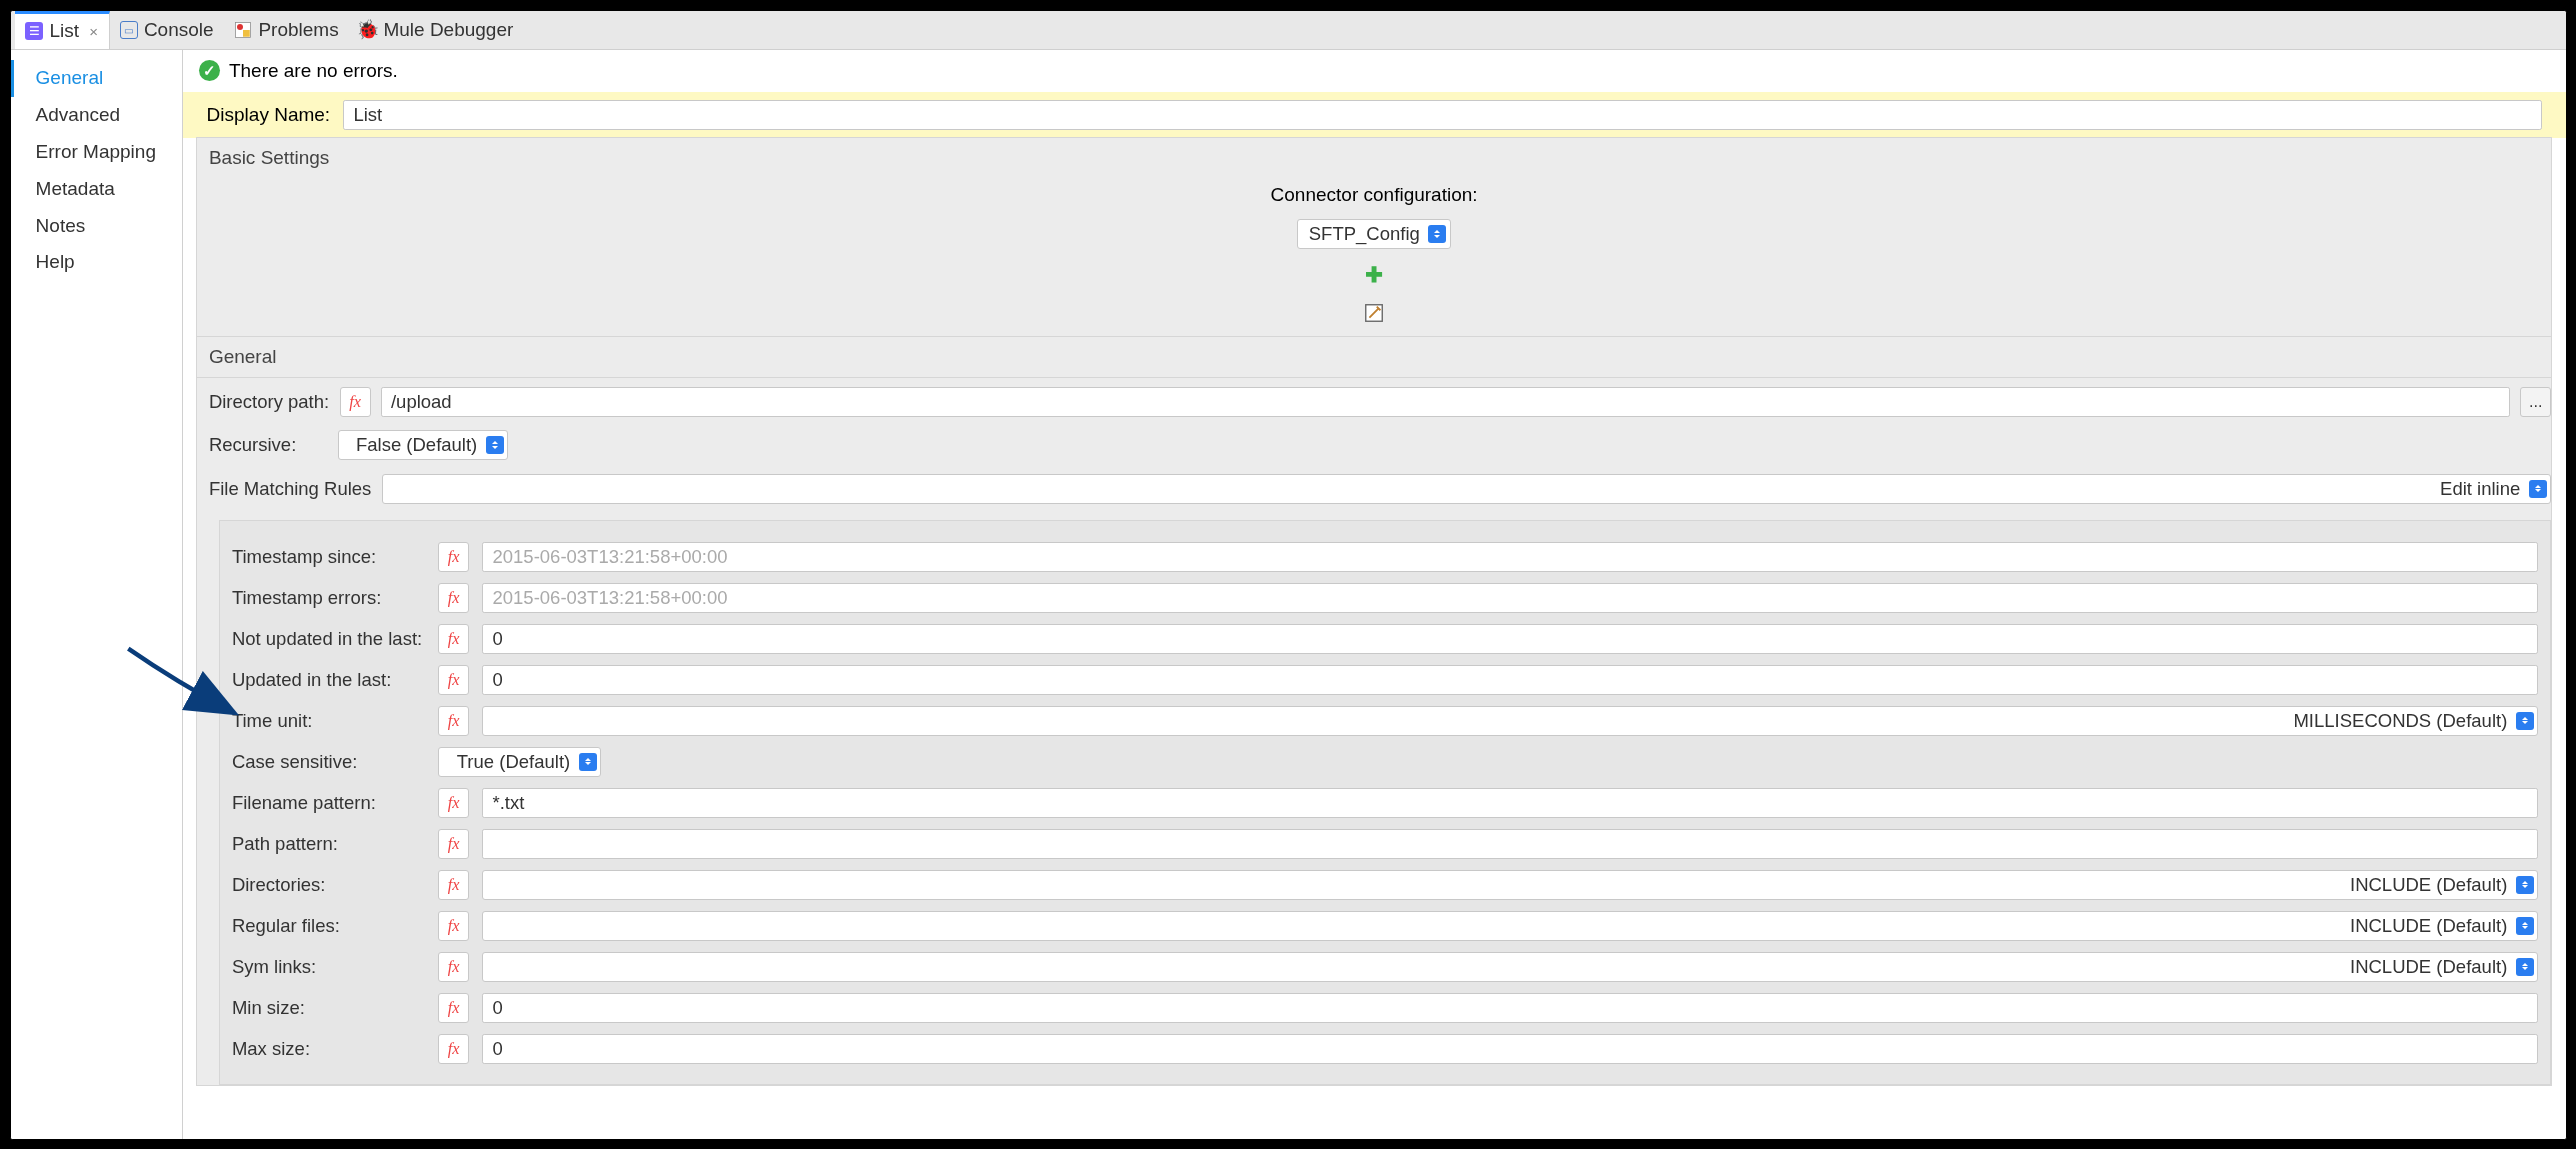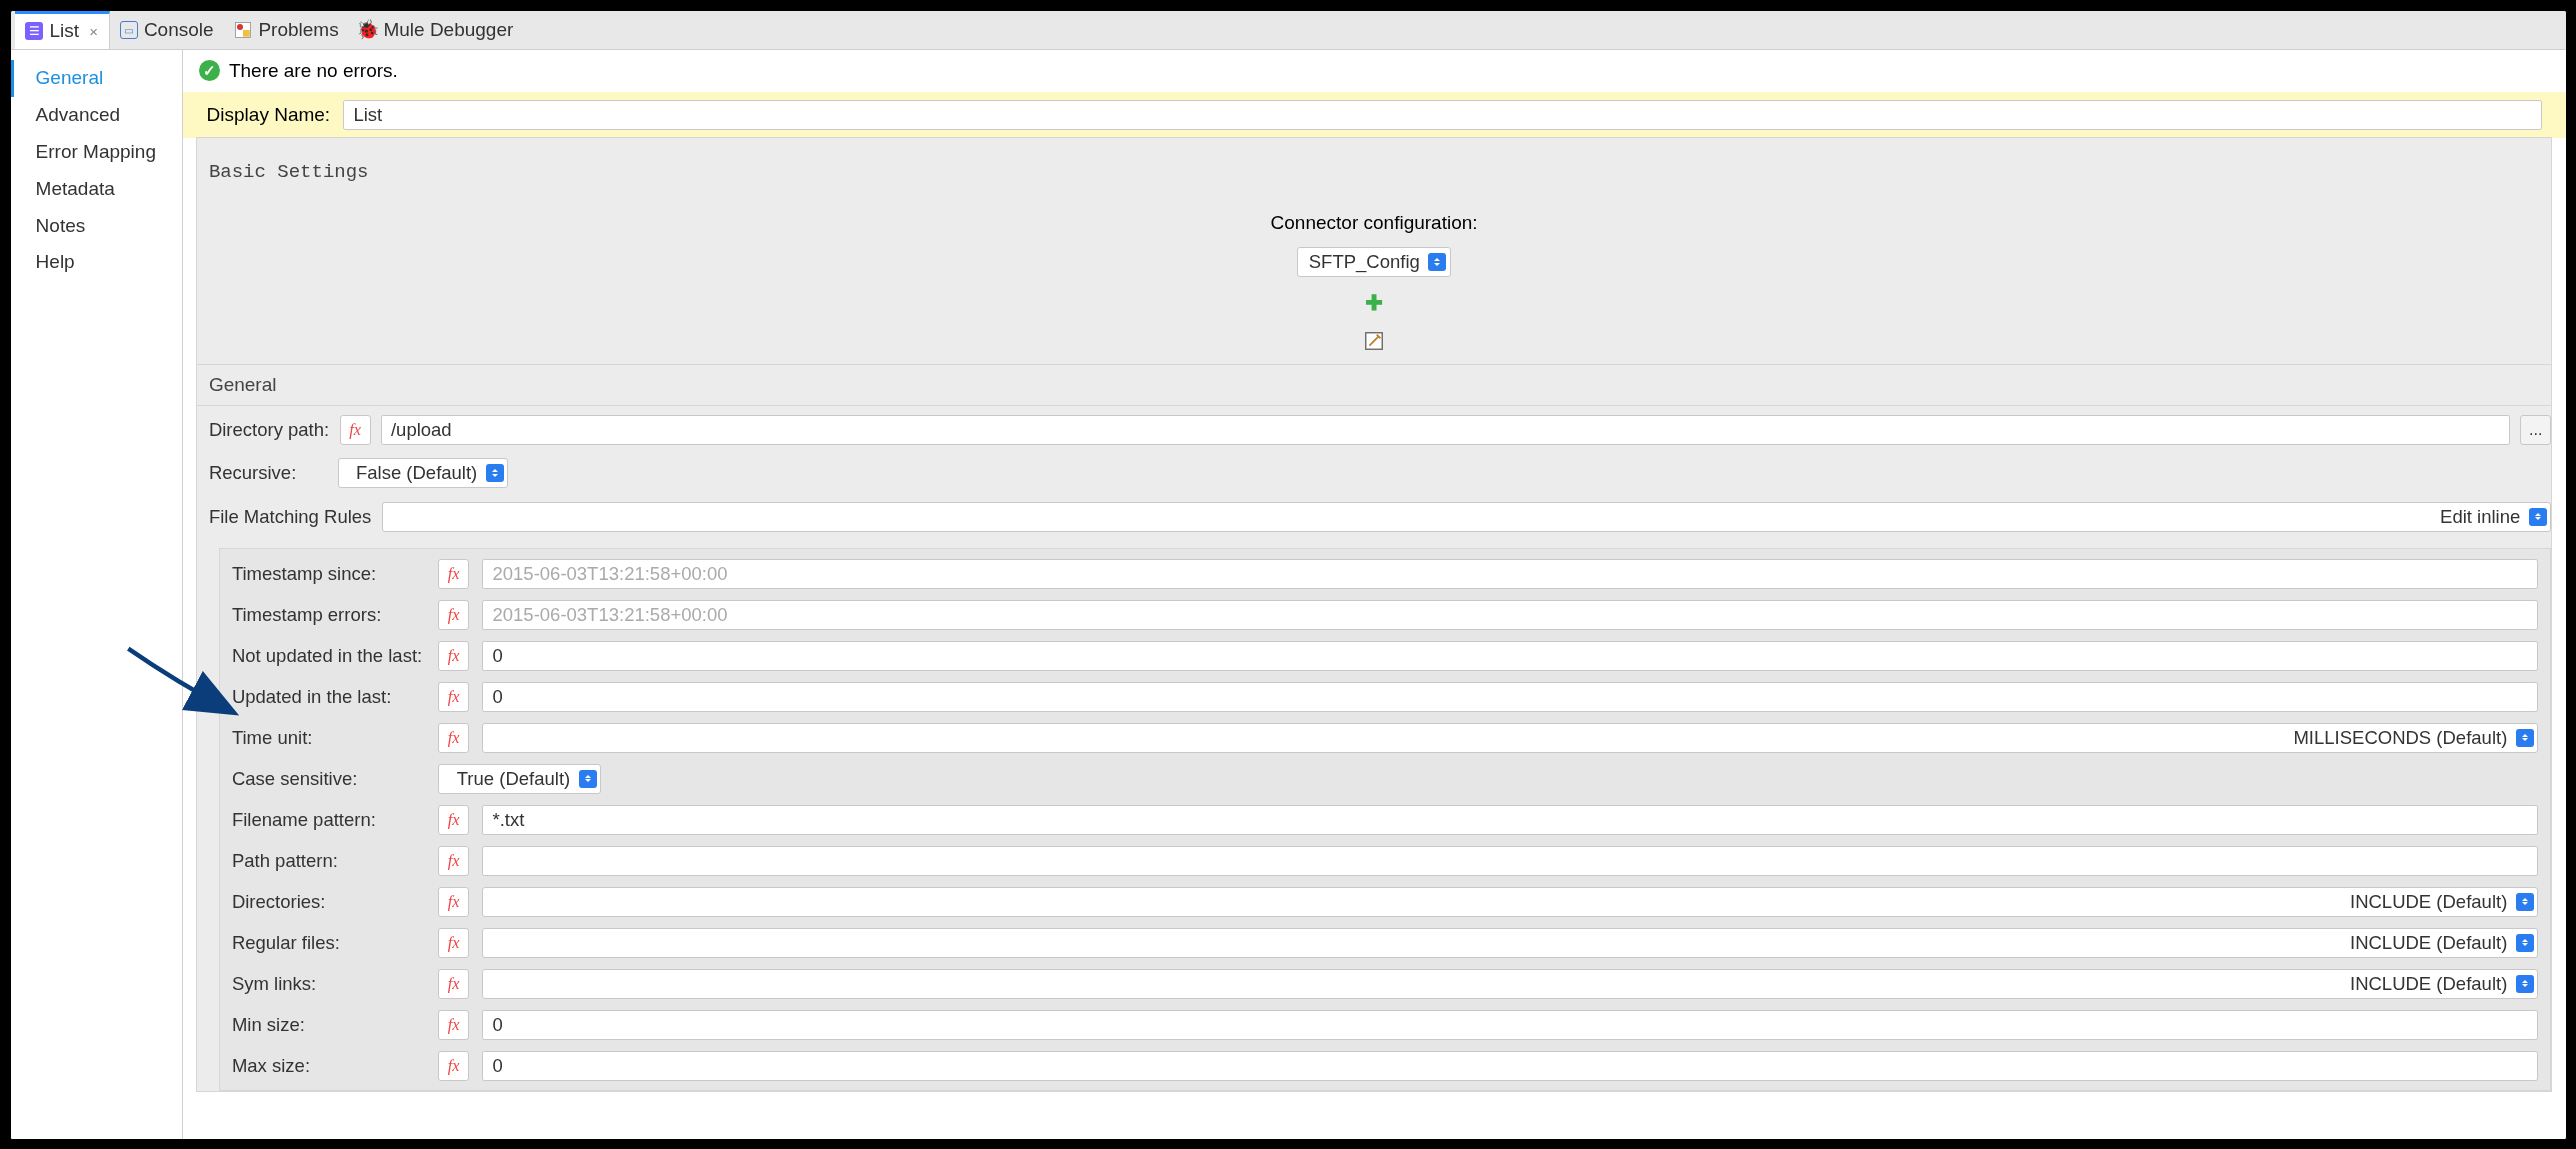--- a/index.html
+++ b/index.html
@@ -25,29 +25,29 @@
 .select-arrow{ position:absolute; right:4.4px; width:18px; height:18px; background:#2a7df0; border-radius:3px; display:flex; flex-direction:column; align-items:center; justify-content:center;}
 .select-arrow::before{content:"";border-left:3.7px solid transparent;border-right:3.7px solid transparent;border-bottom:3.7px solid #fff;margin-bottom:1.5px;}
 .select-arrow::after{content:"";border-left:3.7px solid transparent;border-right:3.7px solid transparent;border-top:3.7px solid #fff;}
 .fx-btn{ width:31px; height:30px; border:0.7px solid #c8c8c8; border-radius:3px; background:#fff; display:flex; align-items:center; justify-content:center; font-style:italic; font-size:16.3px; font-family:Georgia,serif; color:#ef4444; cursor:pointer;}
 .browse-btn{ width:31px;height:30px;border:0.7px solid #c8c8c8;border-radius:3px;background:#f3f3f3;display:flex;align-items:center;justify-content:center;font-size:16.3px;color:#333;cursor:pointer;}
 .icon-btn{ width:25px;height:25px;display:flex;align-items:center;justify-content:center;cursor:pointer;font-size:21px;}
 .plus-icon{ color:#3cb14a; font-weight:bold;}
 .edit-icon{ width:22px;height:22px;}
 .indent{ margin-left:12px;}
 .indent2{ margin-left:22px;}
-.rules-body{ border:0.7px solid #d6d6d6; background:#e6e6e6; padding:4px 12px; margin-top:12px;}
+.rules-body{ border:0.7px solid #d6d6d6; background:#e6e6e6; padding:15px 12px; margin-top:12px;}
 .rules-row{ display:flex; align-items:center; min-height:41px; gap:13.3px; font-size:18.5px; color:#333;}
 .rules-label{ width:193px;}
 .full-select{ flex:1;}
 .full-select .select-box{ width:100%;}
 .arrow-annotation{ position:absolute; left:113px; top:634px; pointer-events:none; z-index:100;}
 .display-row{ display:flex; align-items:center; gap:13.3px; padding:7.4px 24px; font-size:19px; background:#fef9c3; border-bottom: 0.7px solid transparent;}
 .basic-sec{ margin:-1.5px 13.3px 0 13.3px; border:0.7px solid #d6d6d6; background:#ececec;}
-.basic-title{ font-size:19px; color:#444; padding:23px 12px;font-family:Liberation Mono, monospace;}
+.basic-title{ font-size:19px; color:#444; padding:9px 12px;}
 .general-sec{ margin:0 13.3px; border:0.7px solid #d6d6d6; border-top:none; background:#ececec;}
 .general-title{ font-size:19px; color:#444; padding:9px 12px; border-bottom:0.7px solid #d6d6d6;}
 .cfg-row{ display:flex; align-items:center; gap:13.3px; padding:6px 18px 10.4px; font-size:19px;flex-direction:column;}
 input::placeholder{color:#aaa;}
 </style>
 </head>
 <body>
 
 <div class="app-frame">
   <div class="tabbar">

